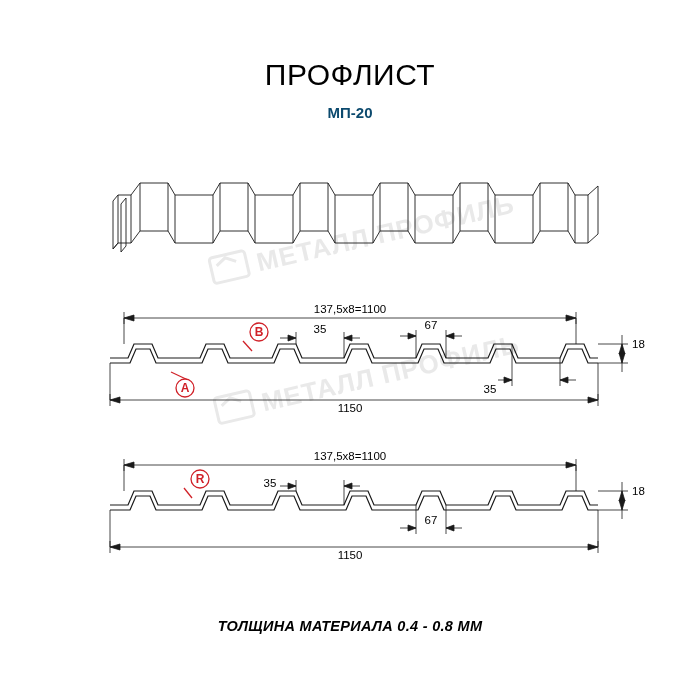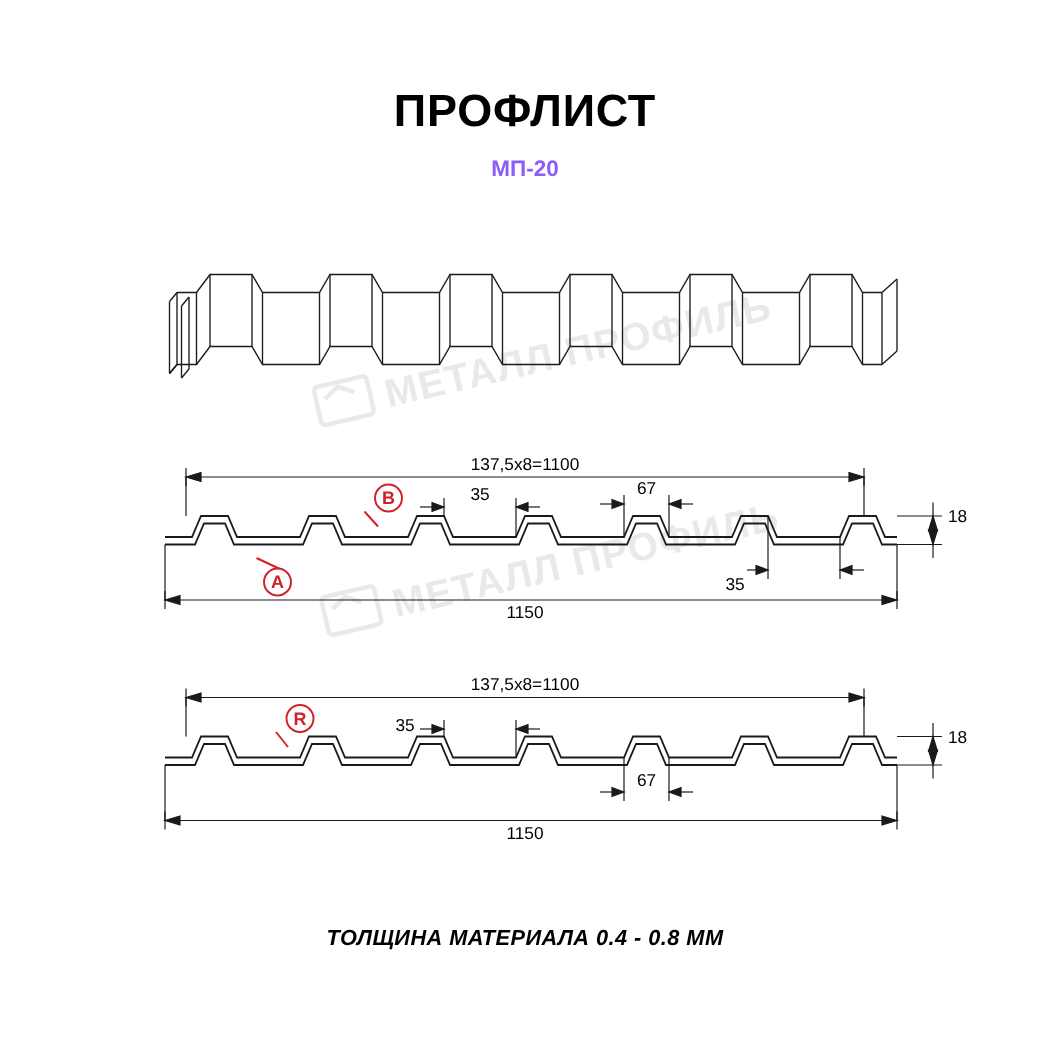--- a/index.html
+++ b/index.html
@@ -19,33 +19,33 @@
     position: absolute;
     inset: 0;
   }
   .title {
     position: absolute;
     top: 58px;
     left: 0;
     width: 700px;
     text-align: center;
     font-size: 30px;
-    font-weight: bold;
+    font-weight: normal;
     letter-spacing: 0.5px;
     color: #000;
   }
   .subtitle {
     position: absolute;
     top: 104px;
     left: 0;
     width: 700px;
     text-align: center;
     font-size: 15px;
     font-weight: bold;
-    color: #8b5cf6;
+    color: #0c4a6e;
   }
   .footer-note {
     position: absolute;
     top: 618px;
     left: 0;
     width: 700px;
     text-align: center;
     font-size: 14.5px;
     font-weight: bold;
     letter-spacing: 0.3px;

